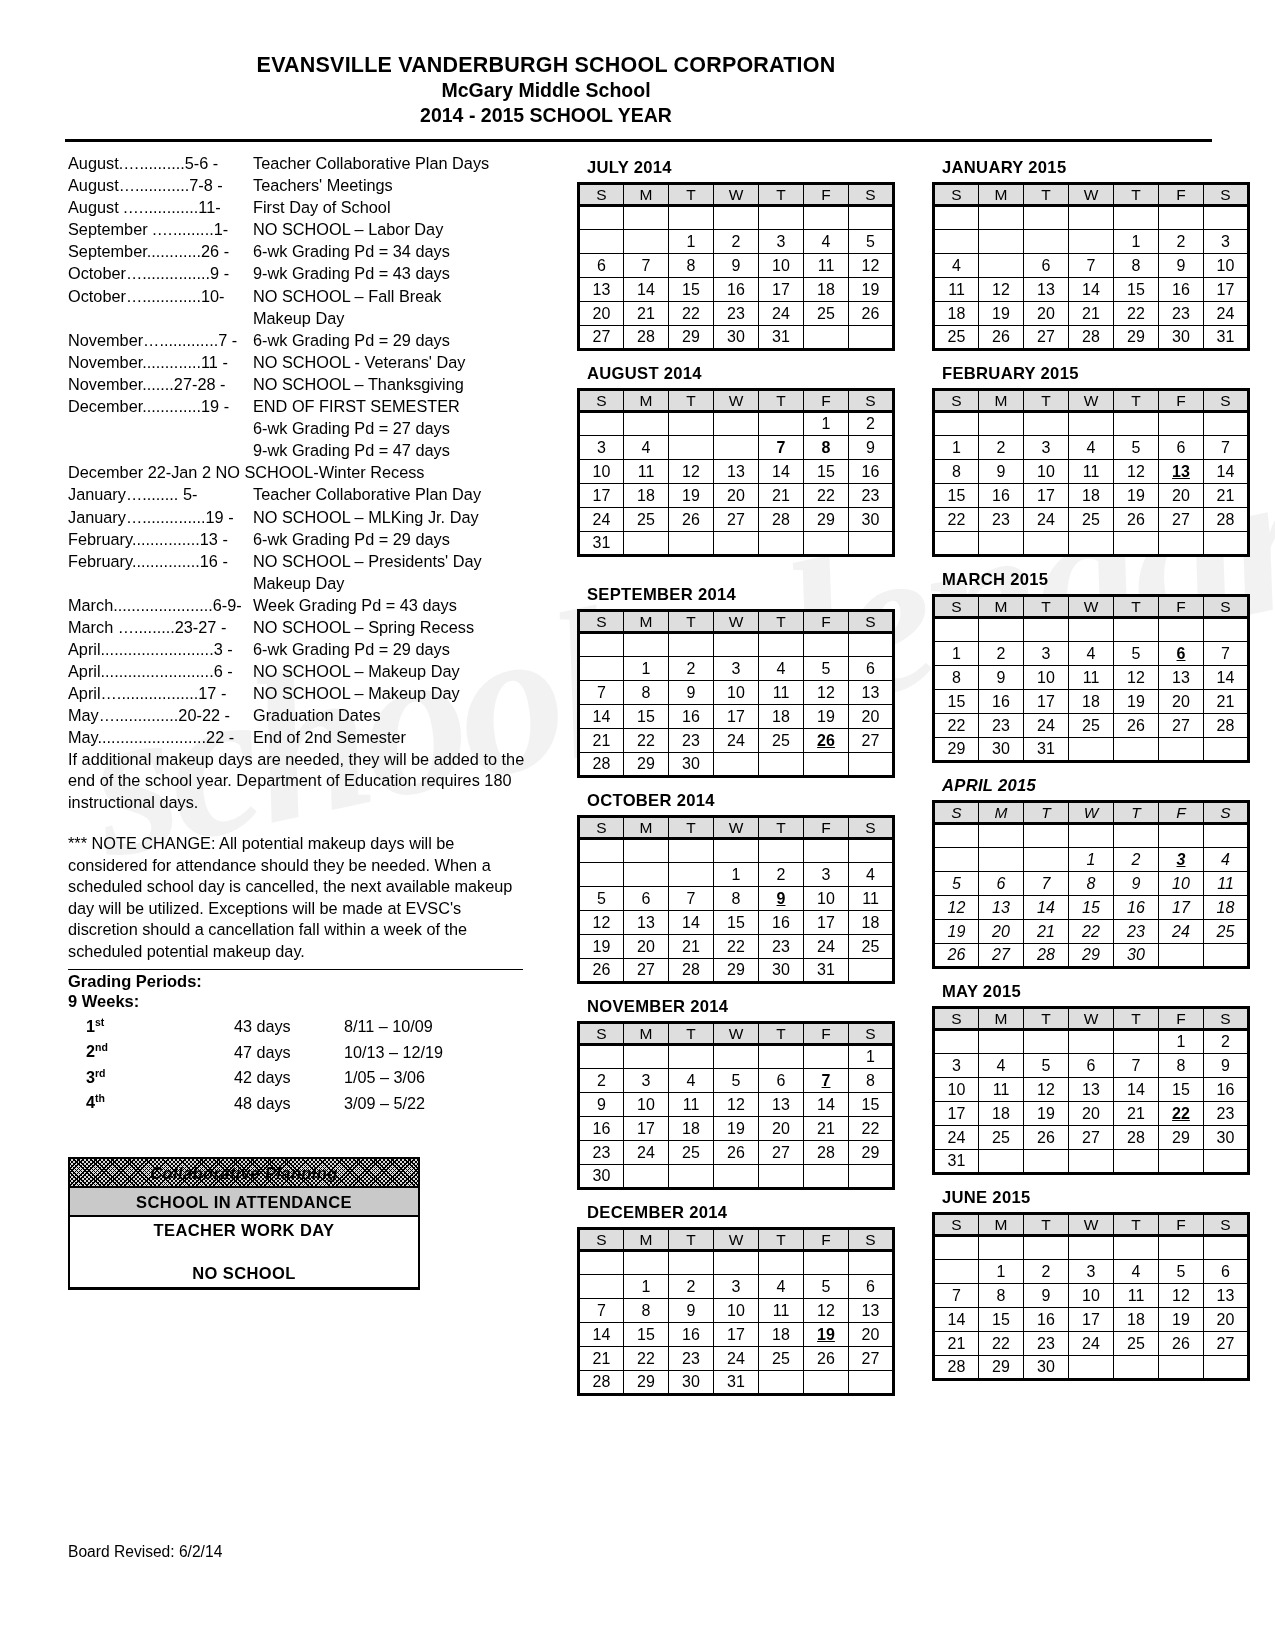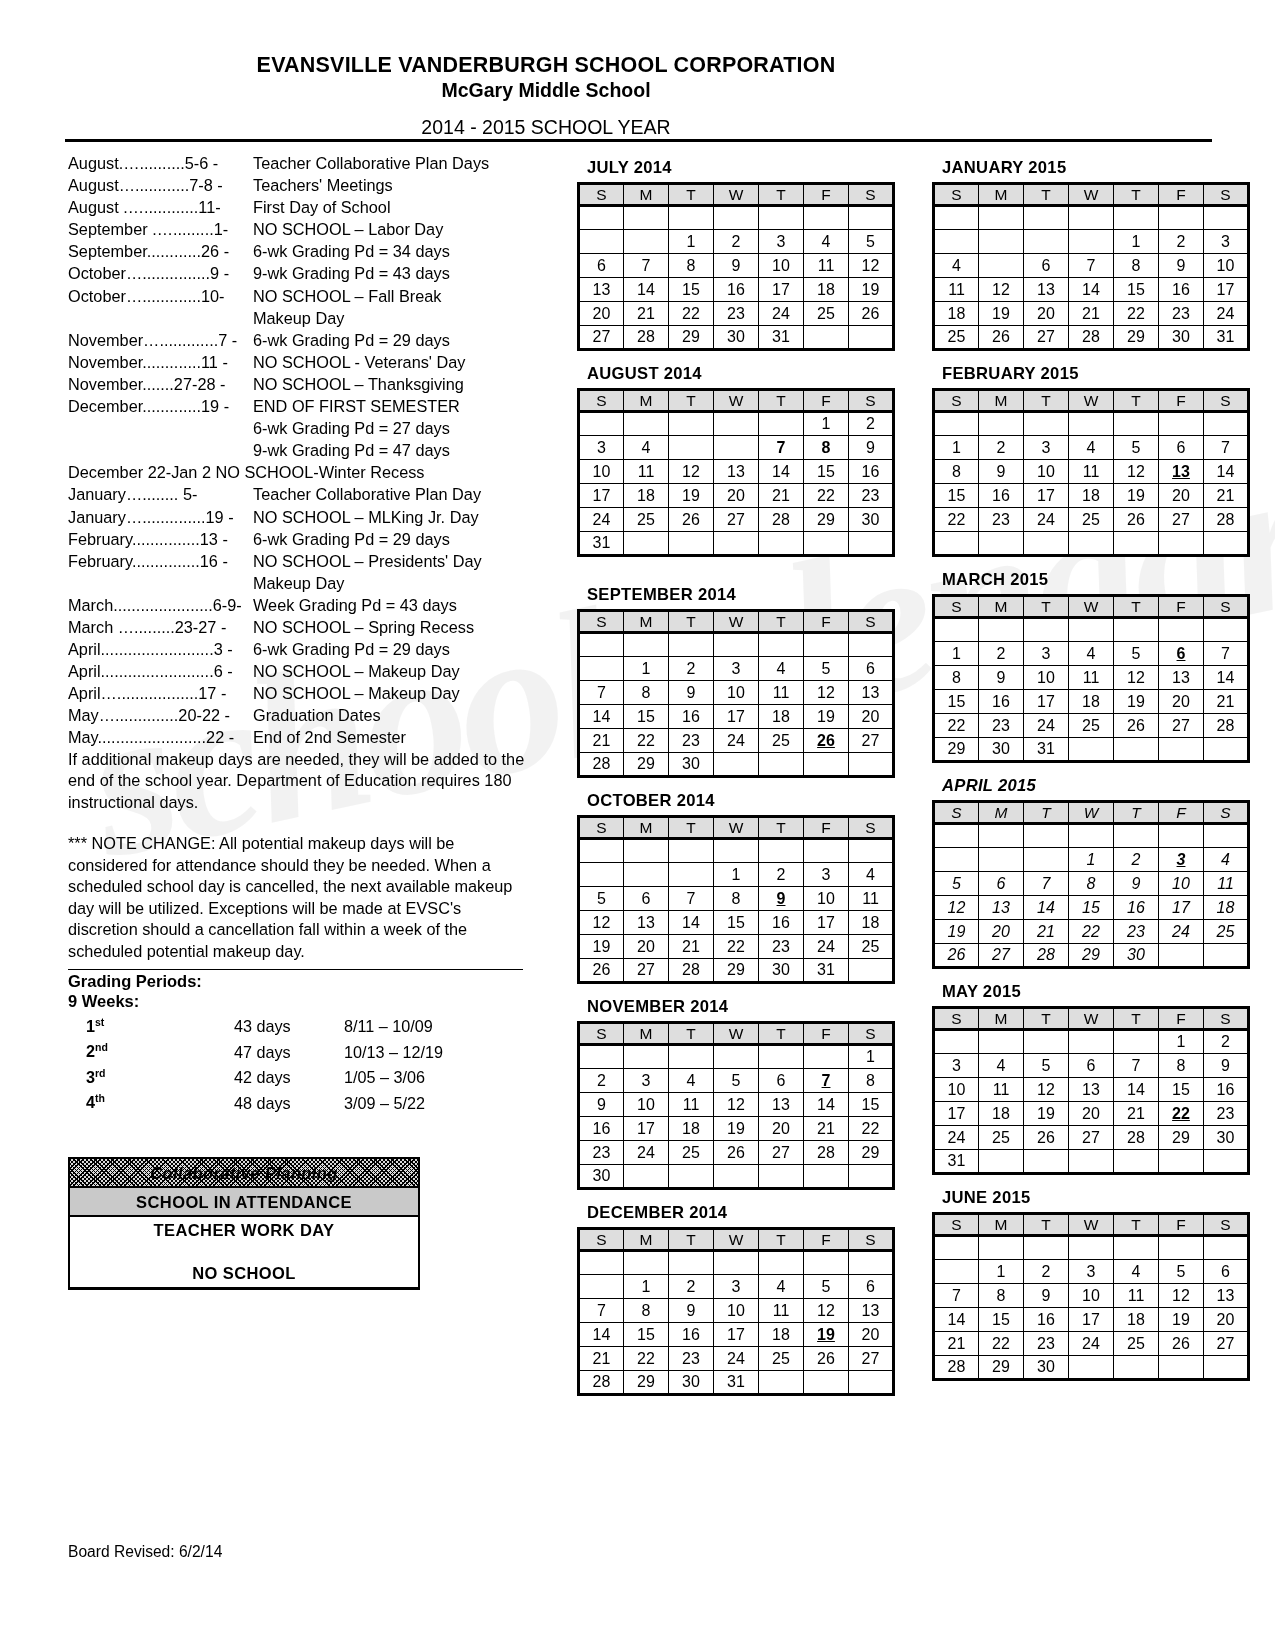--- a/index.html
+++ b/index.html
@@ -49,23 +49,22 @@
     letter-spacing: 0.2px;
     line-height: 1.22;
   }
   #header .l2 {
     font-size: 19.5px;
     font-weight: bold;
     line-height: 1.25;
   }
   #header .l3 {
     font-size: 19.5px;
-    font-weight: normal;
+    font-weight: bold;
     line-height: 1.3;
-    margin-top: 12px;
   }
   #headrule {
     position: absolute;
     left: 65px; top: 139px;
     width: 1147px;
     height: 3px;
     background: #000;
     z-index: 3;
   }
 

